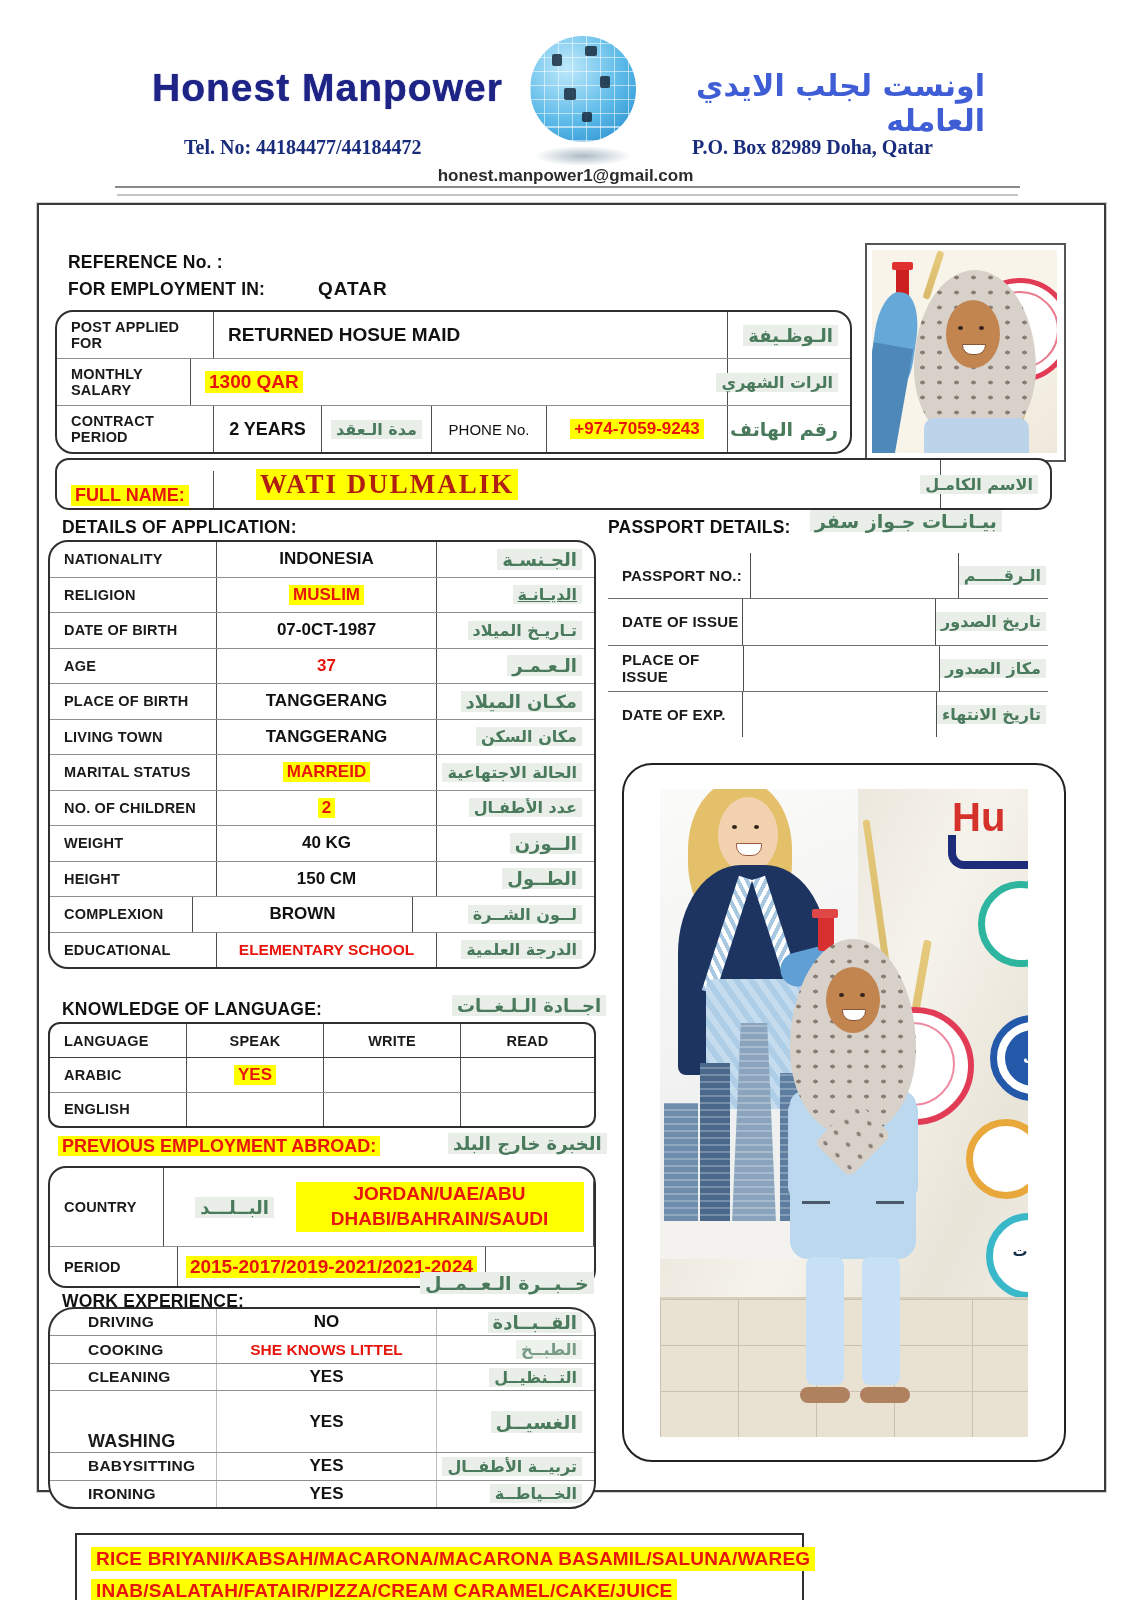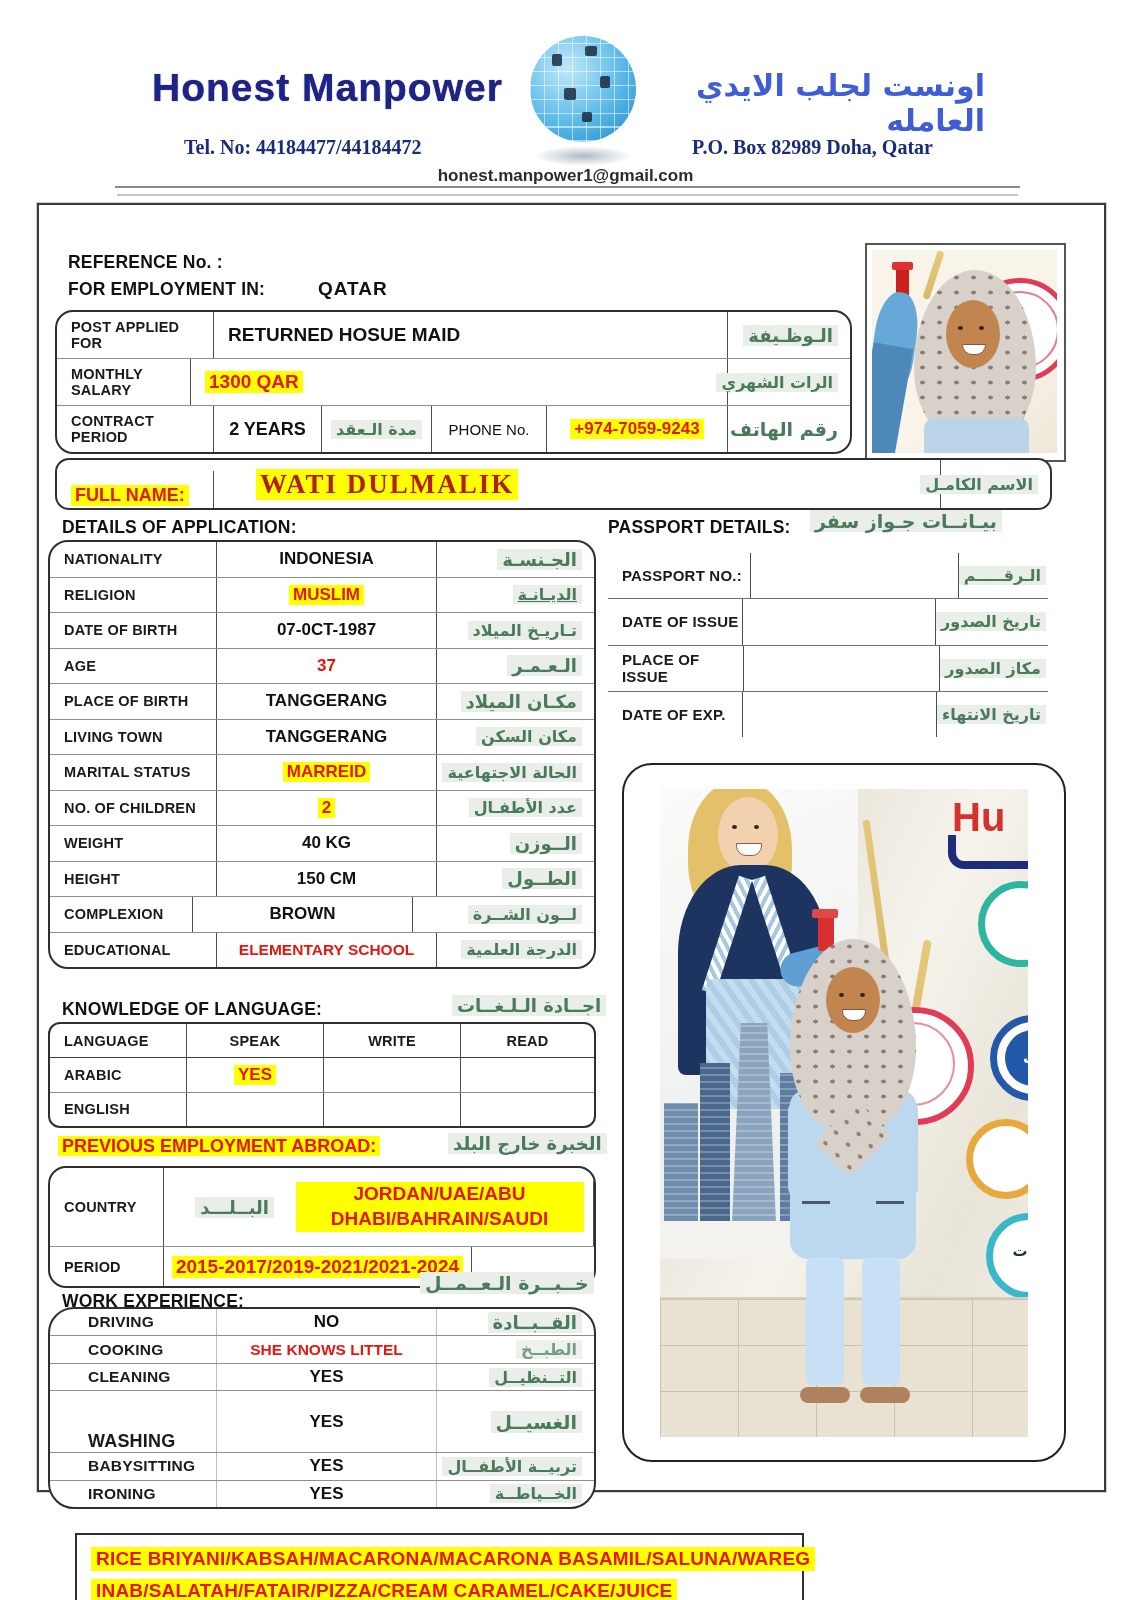--- a/index.html
+++ b/index.html
@@ -494,21 +494,21 @@
           <span class="lbl">COUNTRY</span>
         </div>
       <div class="tcell cellR" style="flex:1;">
           <span class="ar" style="font-size:18px;">البــلـــد</span>
         </div>
       <div class="tcell vline cellC" style="width:308px;text-align:center;">
           <span class="hl red" style="font-weight:bold;font-size:19px;line-height:1.3;display:inline-block;max-width:280px;">JORDAN/UAE/ABU DHABI/BAHRAIN/SAUDI</span>
         </div>
     </div>
     <div class="trow" style="flex:1;">
-      <div class="tcell vline cellL" style="width:114px;">
+      <div class="tcell vline cellL" style="width:128px;">
           <span class="lbl">PERIOD</span>
         </div>
       <div class="tcell vline cellC" style="width:308px;">
           <span class="hl red" style="font-weight:bold;font-size:19px;">2015-2017/2019-2021/2021-2024</span>
         </div>
       <div class="tcell" style="flex:1;"></div>
     </div>
   </div>
 
   <div class="abs ar" style="left:420px;top:1272px;font-size:19px;">خــبــرة الـعــمــل</div>

